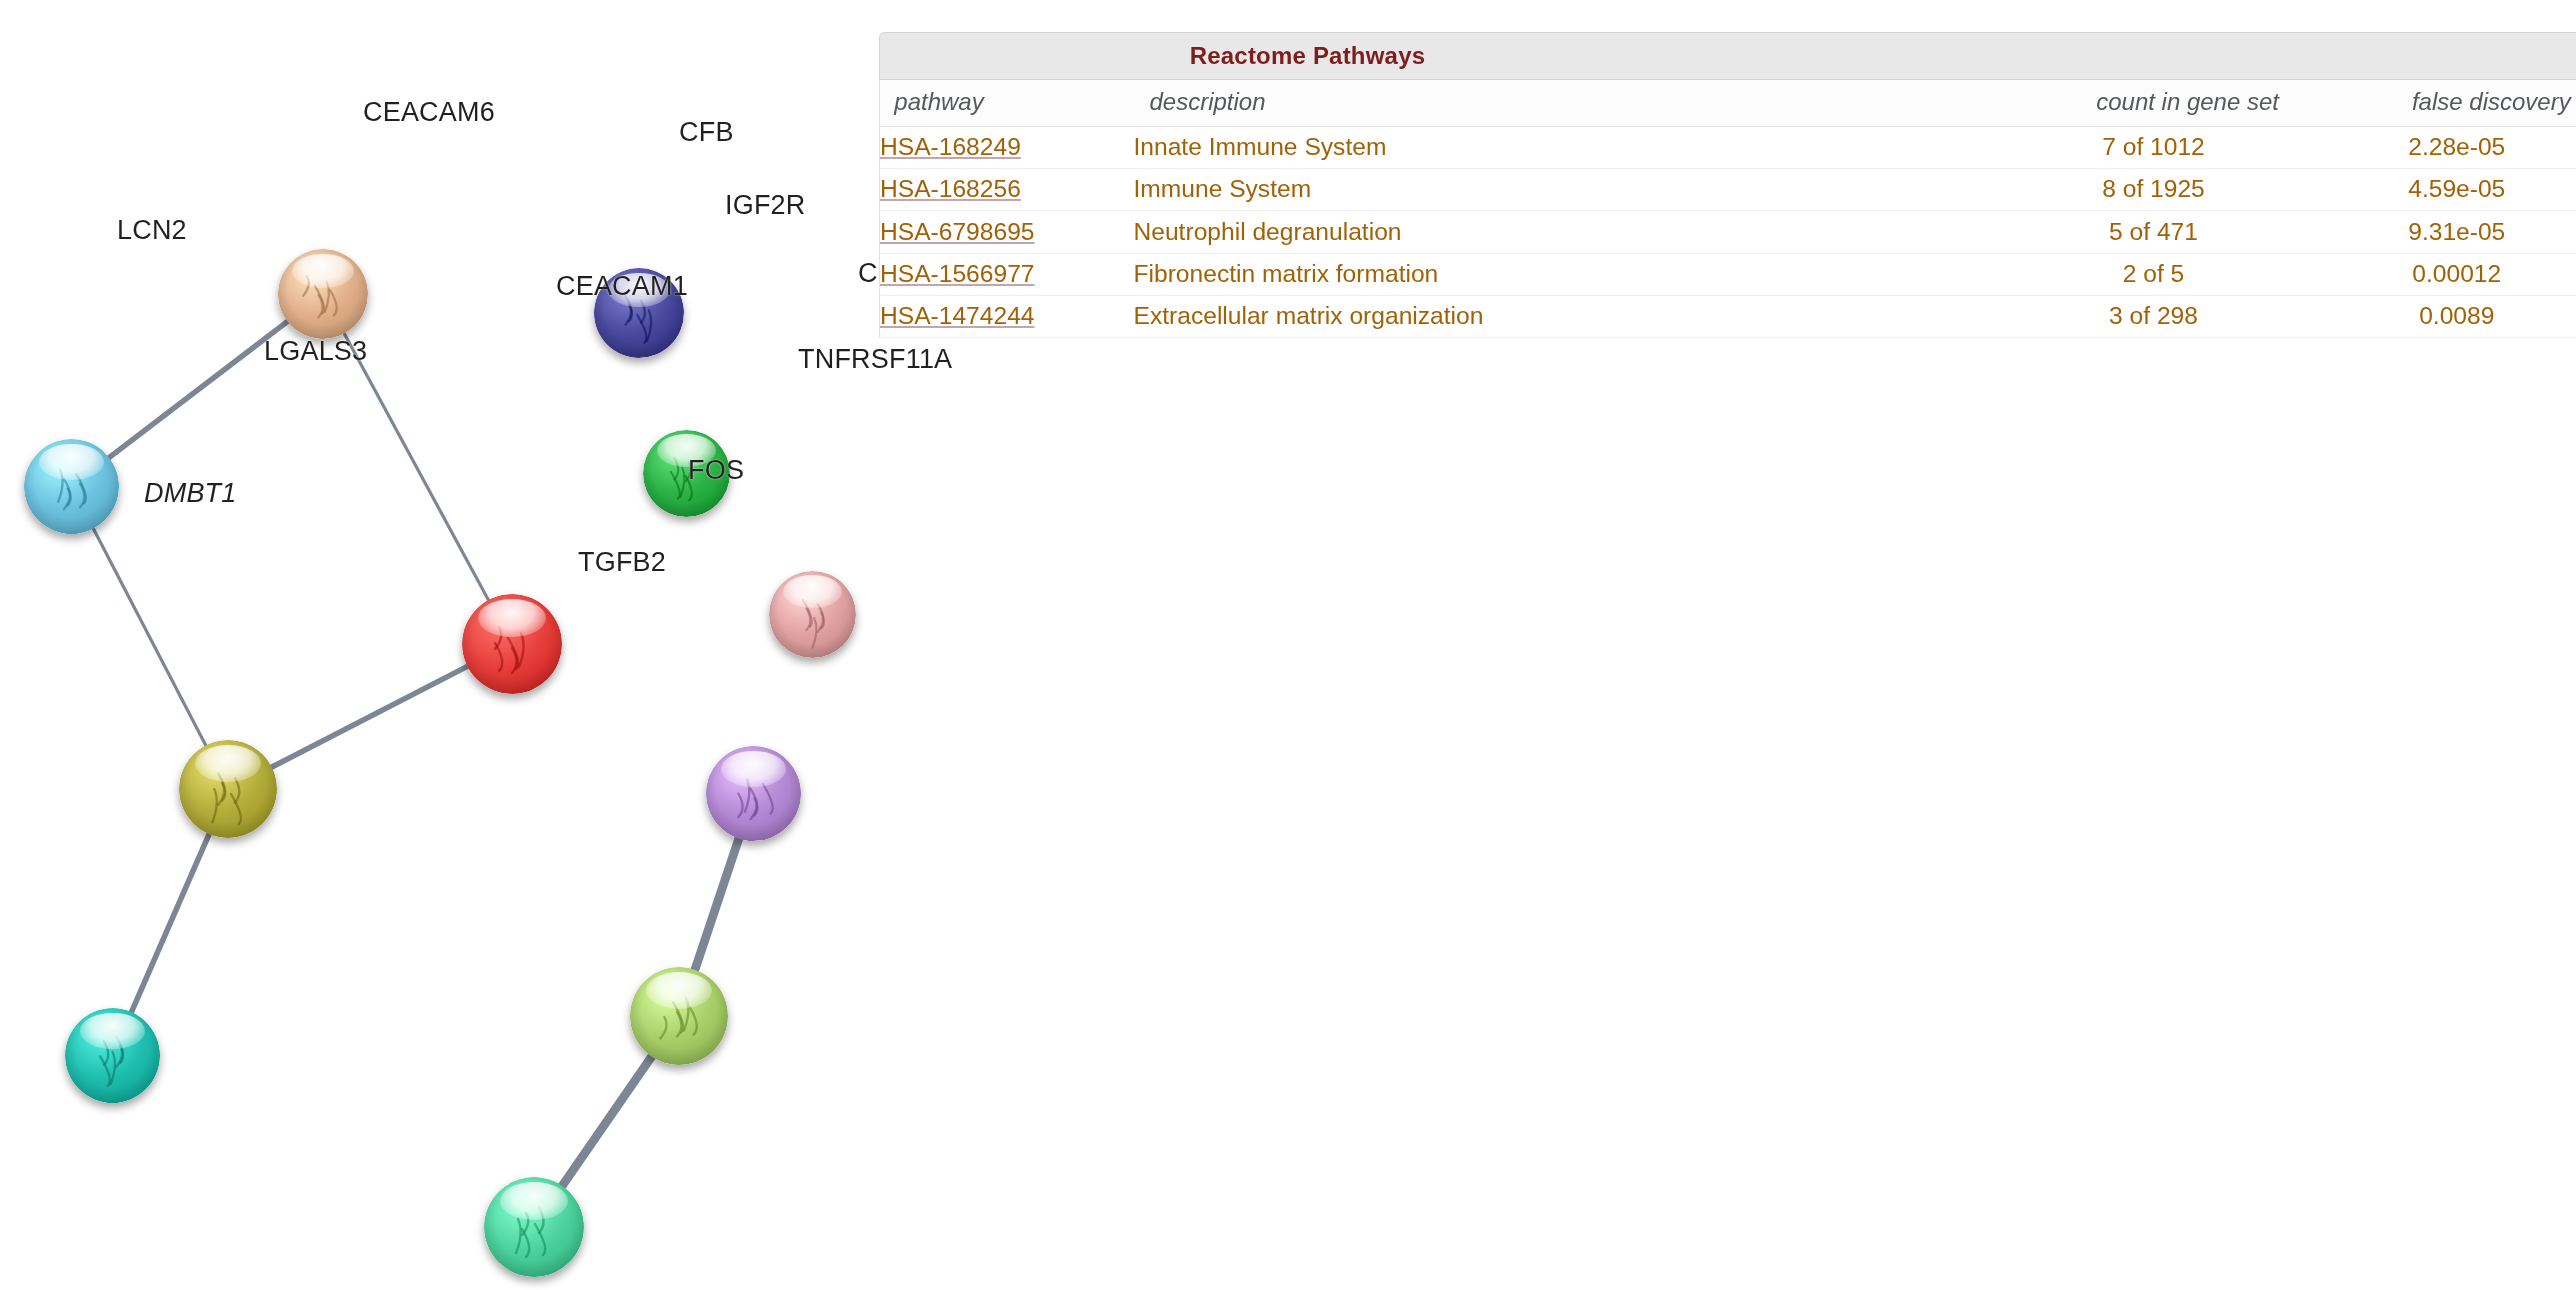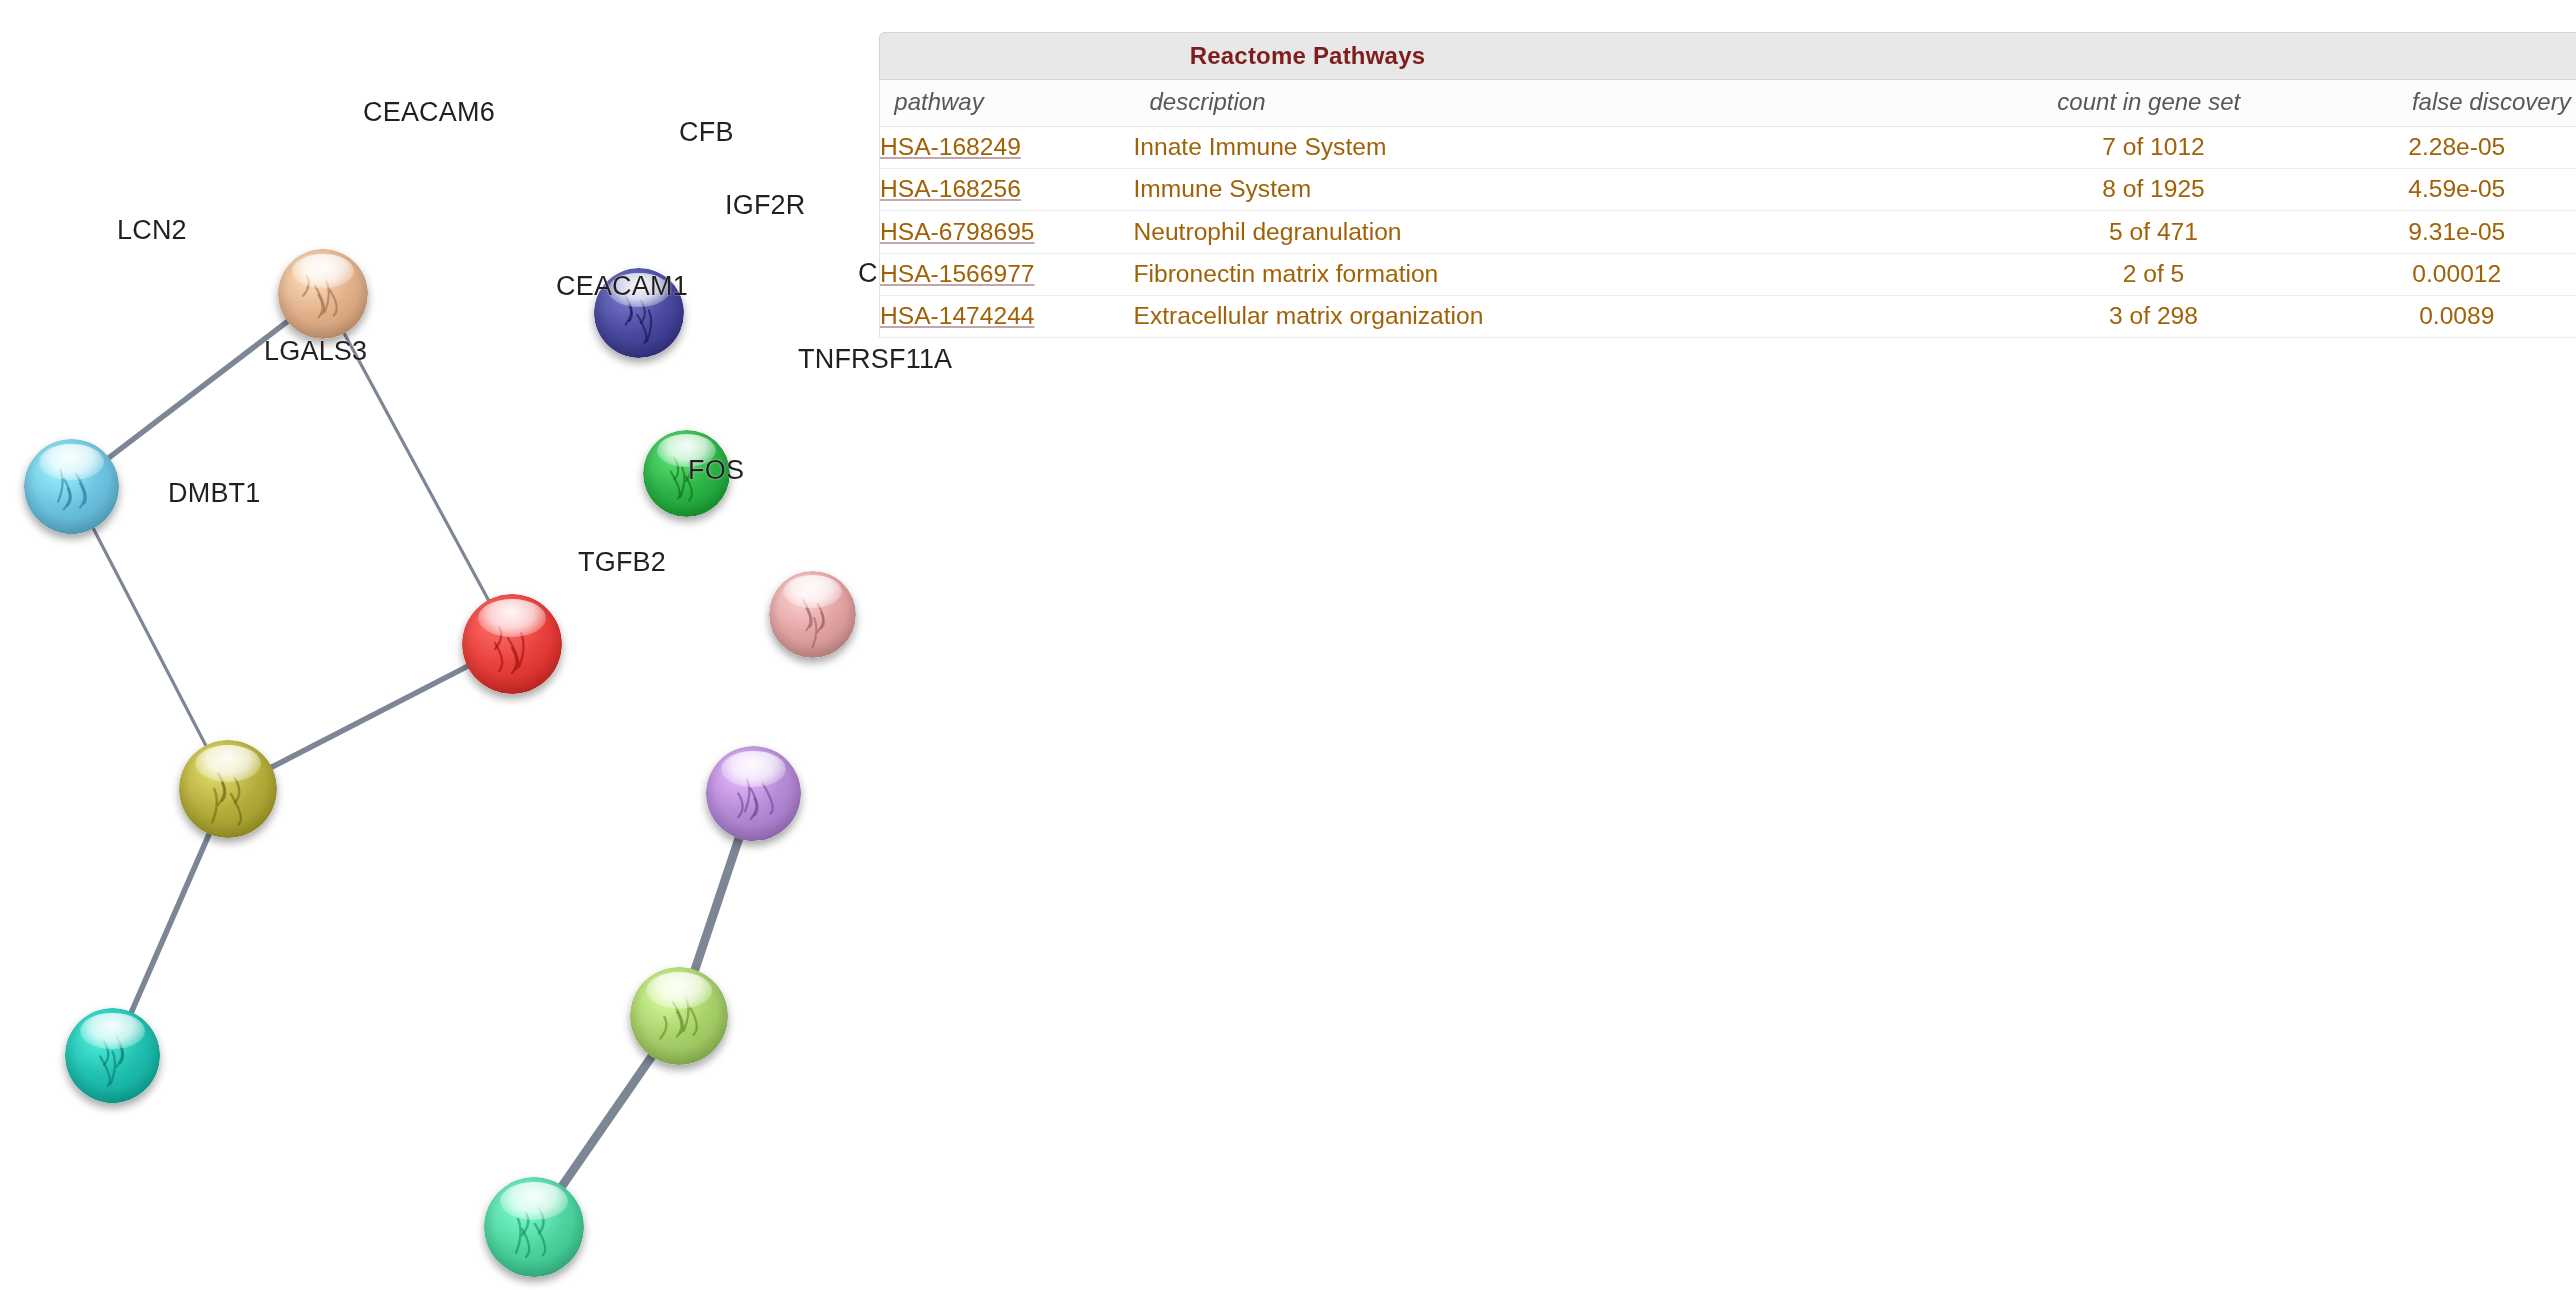--- a/index.html
+++ b/index.html
@@ -130,21 +130,21 @@
     font-style: italic;
     font-weight: normal;
     font-size: 24px;
     color: #55585c;
     padding: 8px 0 9.5px 0;
     border-bottom: 0.8px solid #e6e6e6;
     background: #fcfcfc;
   }
   #pathway-table th.h-pathway { text-align: left;  padding-left: 14.3px; }
   #pathway-table th.h-desc    { text-align: left;  padding-left: 16px; margin-top: 40px; }
-  #pathway-table th.h-count   { padding-right: 9.5px; }
+  #pathway-table th.h-count   { text-align: right; padding-right: 9.5px; }
   #pathway-table th.h-fdr     { text-align: right; padding-right: 6.3px; }
 
   #pathway-table td {
     font-size: 24.6px;
     color: #a16207;
     padding: 6.3px 0 7.1px 0;
     border-bottom: 0.8px solid #eeeeee;
     white-space: nowrap;
     overflow: hidden;
   }
@@ -308,21 +308,21 @@
     </div>
   <div id="label-layer">
       <div class="node-label" style="left: 363px; top: 97px;">CEACAM6</div>
       <div class="node-label" style="left: 679px; top: 117px;">CFB</div>
       <div class="node-label" style="left: 117px; top: 195px; margin-top: 20px;">LCN2</div>
       <div class="node-label" style="left: 725px; top: 190px;">IGF2R</div>
       <div class="node-label" style="left: 858px; top: 258px;">CD24</div>
       <div class="node-label" style="left: 556px; top: 271px;">CEACAM1</div>
       <div class="node-label" style="left: 264px; top: 336px;">LGALS3</div>
       <div class="node-label" style="left: 798px; top: 344px;">TNFRSF11A</div>
-      <div class="node-label" style="left: 168px; top: 478px;">DMBT1</div>
+      <div class="node-label" style="left: 144px; top: 478px; font-style: italic;">DMBT1</div>
       <div class="node-label" style="left: 688px; top: 455px; text-align: right;">FOS</div>
       <div class="node-label" style="left: 578px; top: 547px;">TGFB2</div>
     </div>
 </div>
 
 <div id="pathway-panel">
   <div id="pathway-title-bar">
     <div id="pathway-title">Reactome Pathways</div>
   </div>
   <table id="pathway-table">

